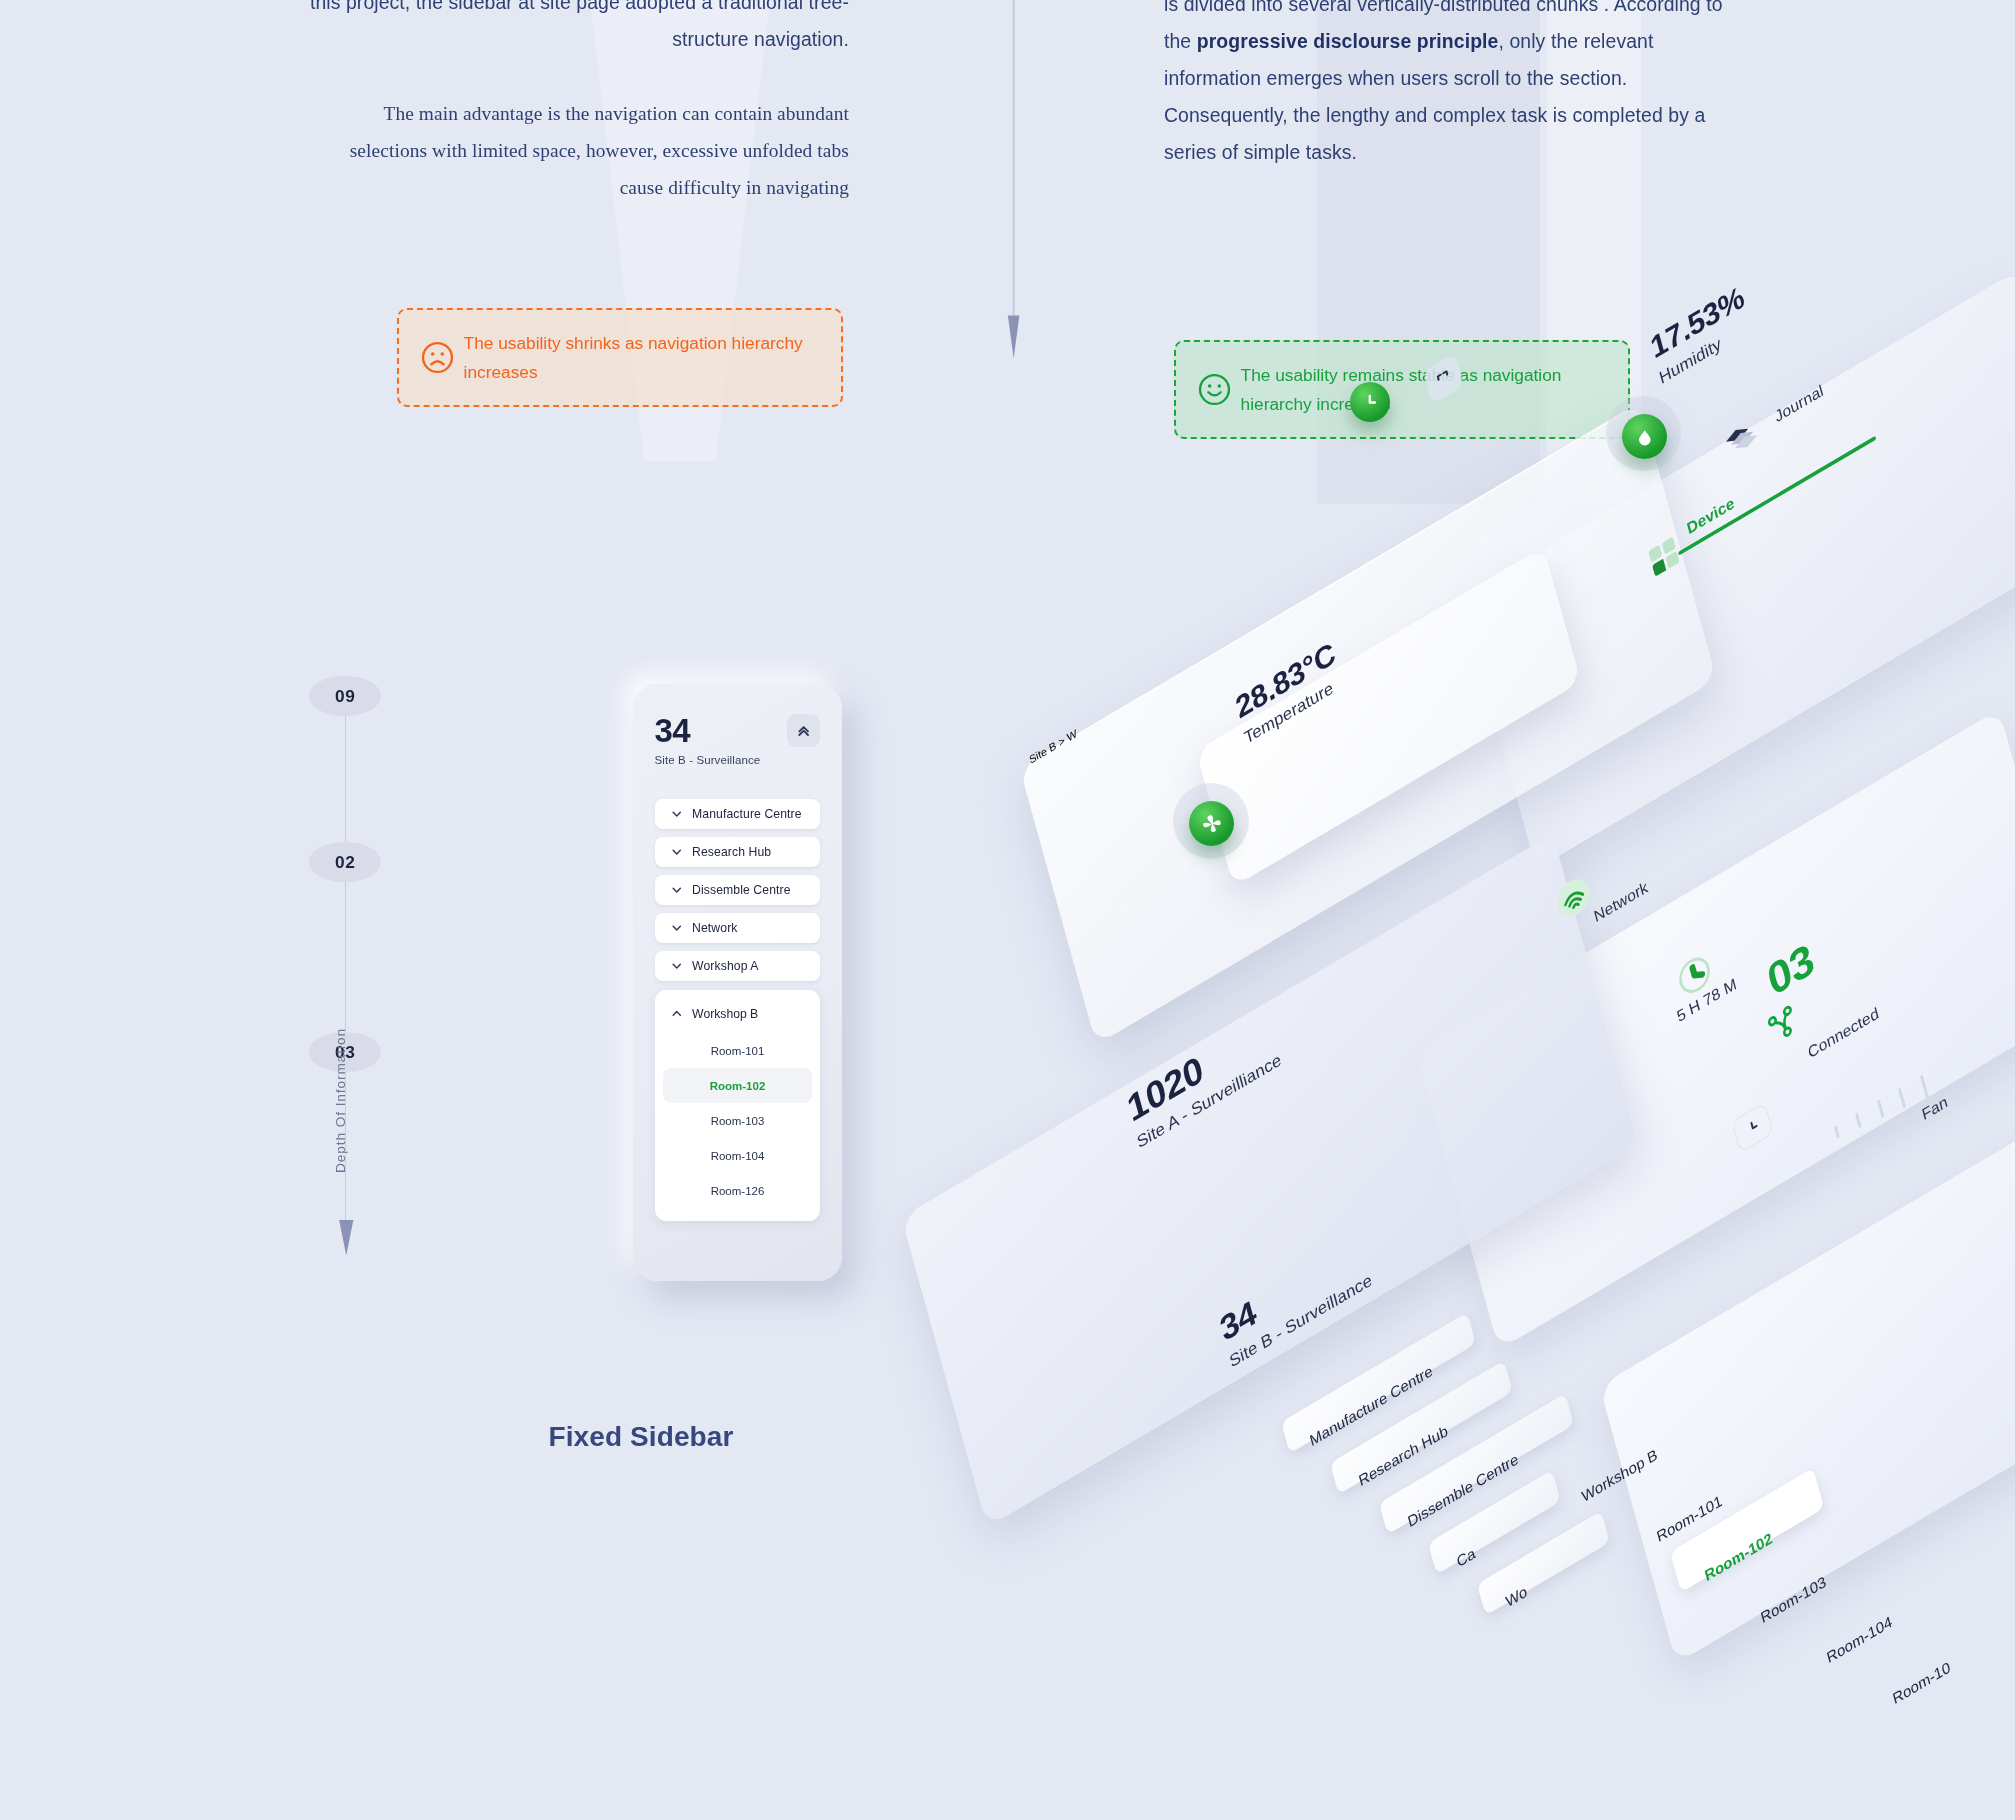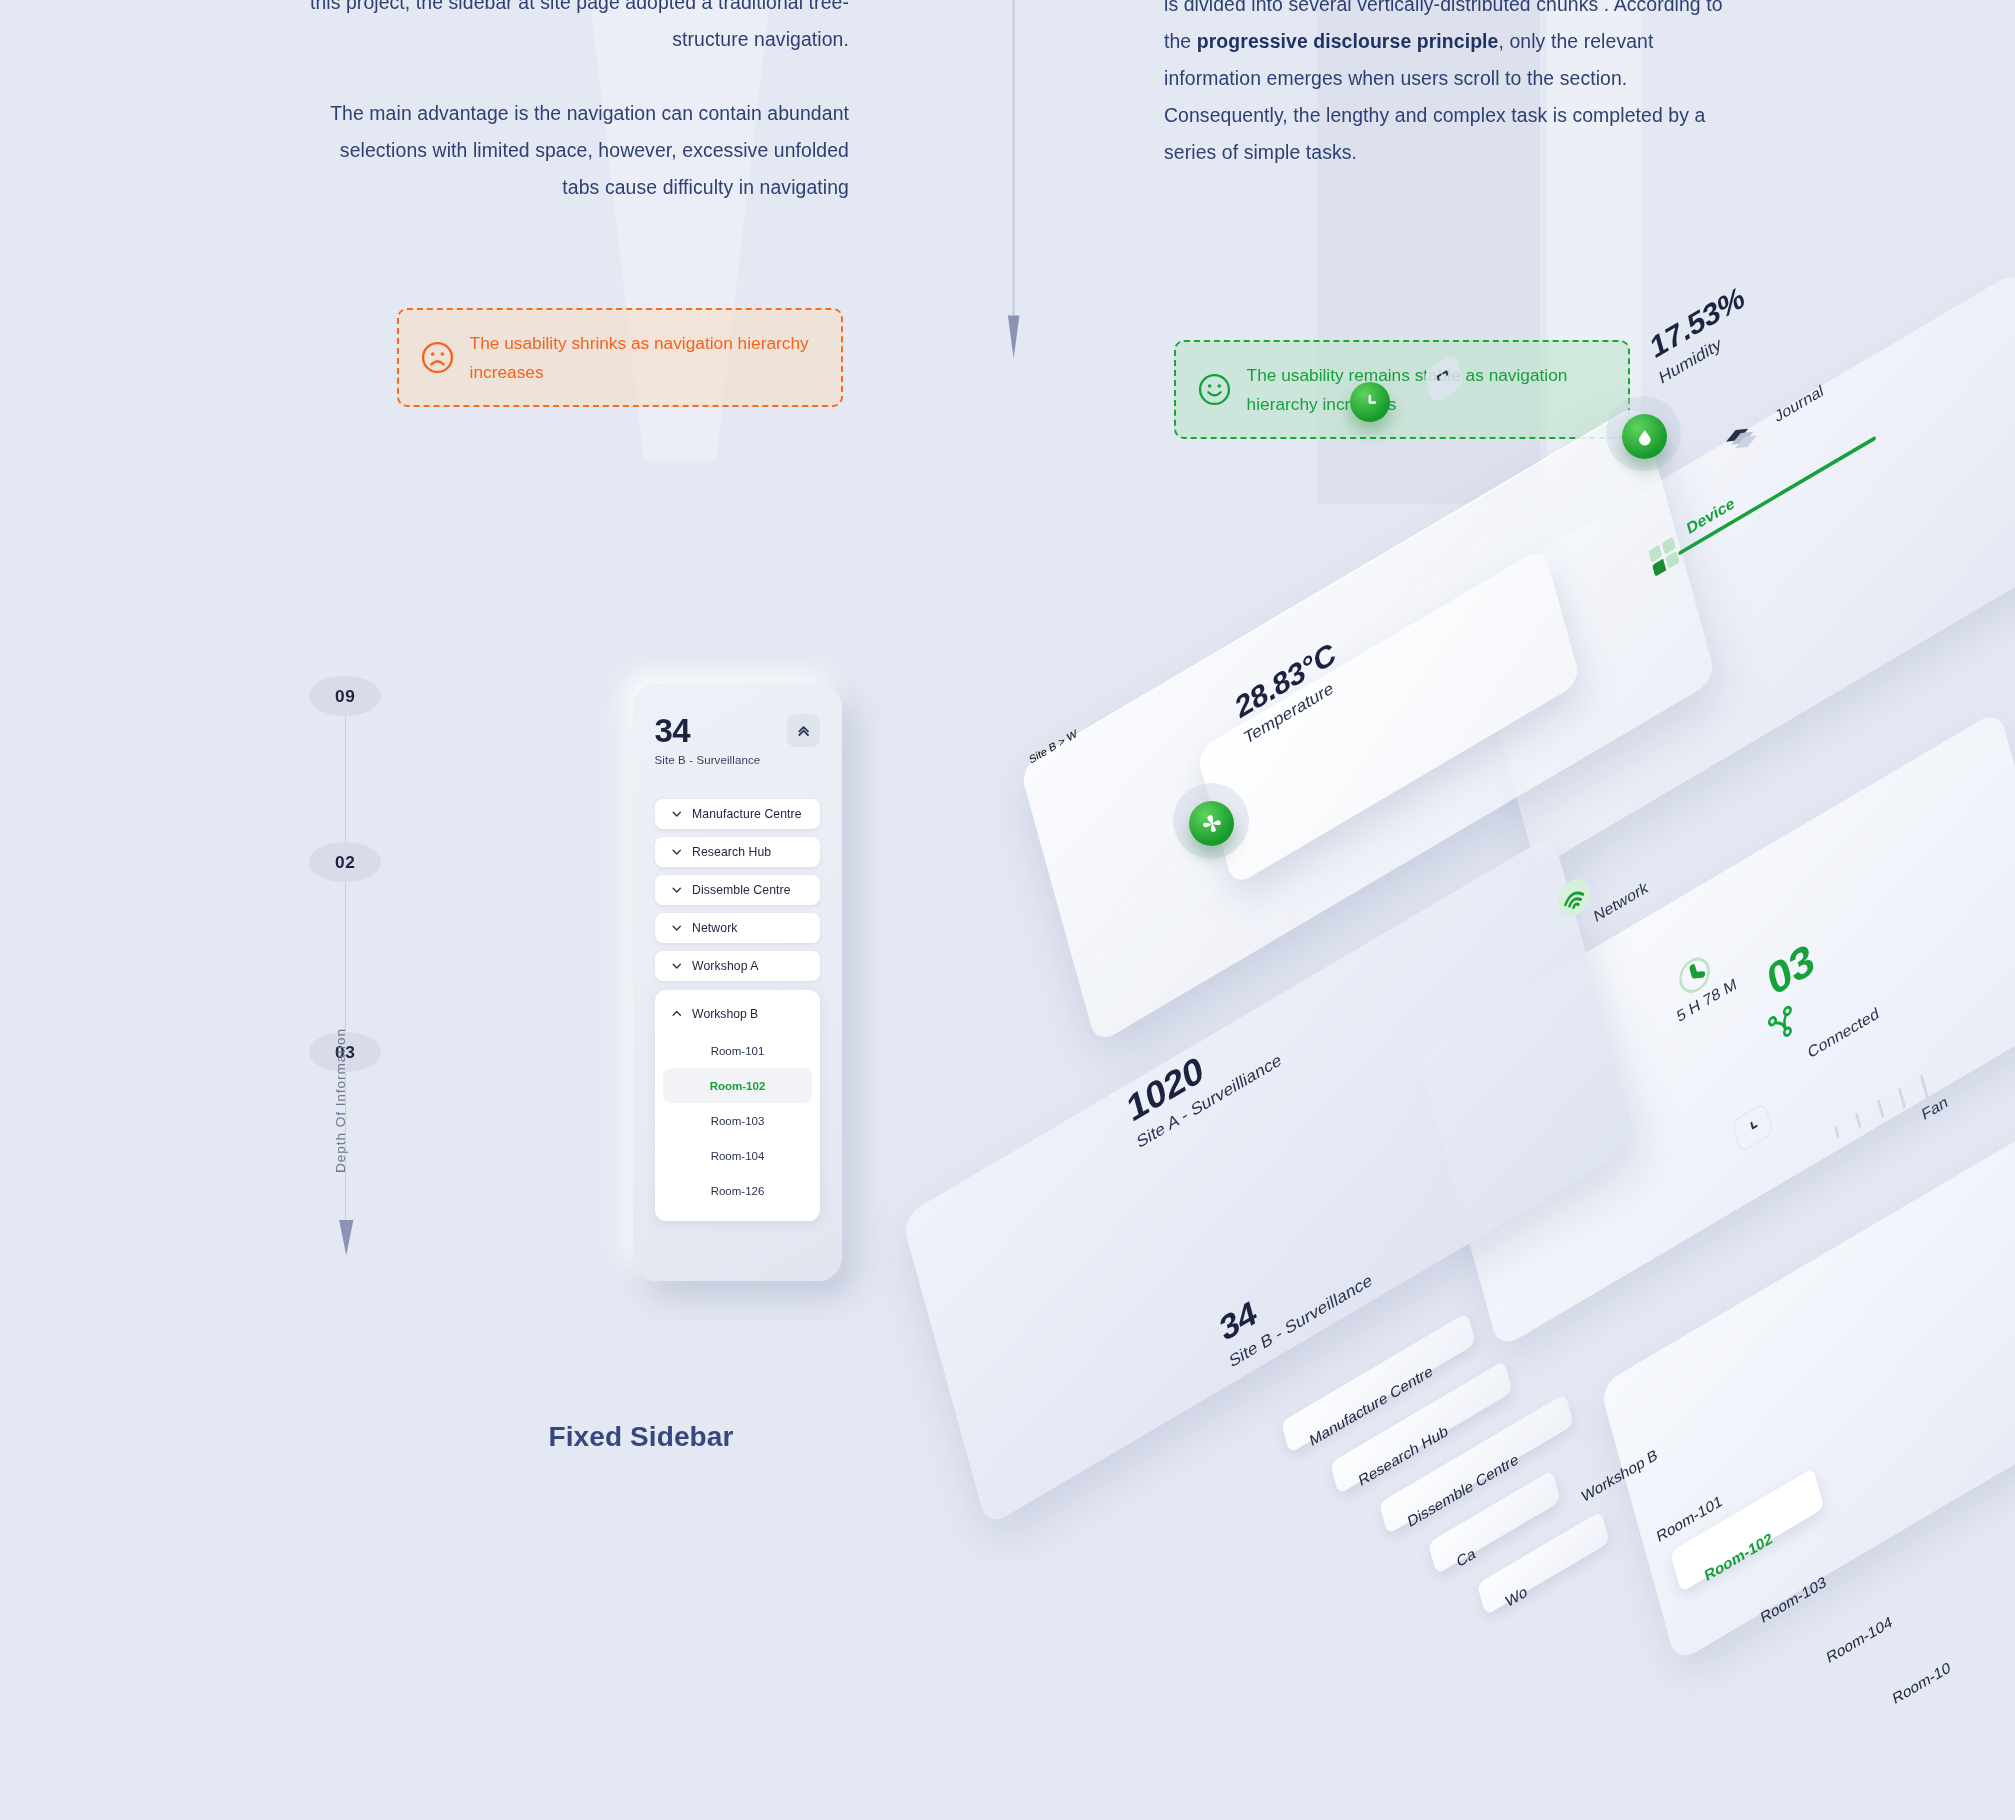--- a/index.html
+++ b/index.html
@@ -23,26 +23,26 @@
     text-align:right;
   }
   .col-right {
     position:absolute; left:1164px; top:-14.4px; width:569px;
     text-align:left;
   }
   .body-p {
     font-size:19.4px; line-height:37px; color:#2e4073;
     letter-spacing:0.1px;
   }
-  .body-p + .body-p { margin-top:37px; }
+  .body-p + .body-p { margin-top:37px;font-family:Liberation Serif, serif; }
   .body-p b { font-weight:bold; color:#1f3263; }
 
   
   .callout {
-    position:absolute; display:flex; align-items:center; gap:16px;
+    position:absolute; display:flex; align-items:center; gap:10px;
     border-radius:10px; padding:18.7px 21.6px;
   }
   .callout .msg { font-size:17.3px; line-height:29px; }
   .callout-bad {
     left:397px; top:308px; width:446px;
     border:2.9px dashed #f26f21; background:rgba(247,221,193,0.55);
     color:#f4631c;
   }
   .callout-good {
     left:1174px; top:308px; width:456px;

